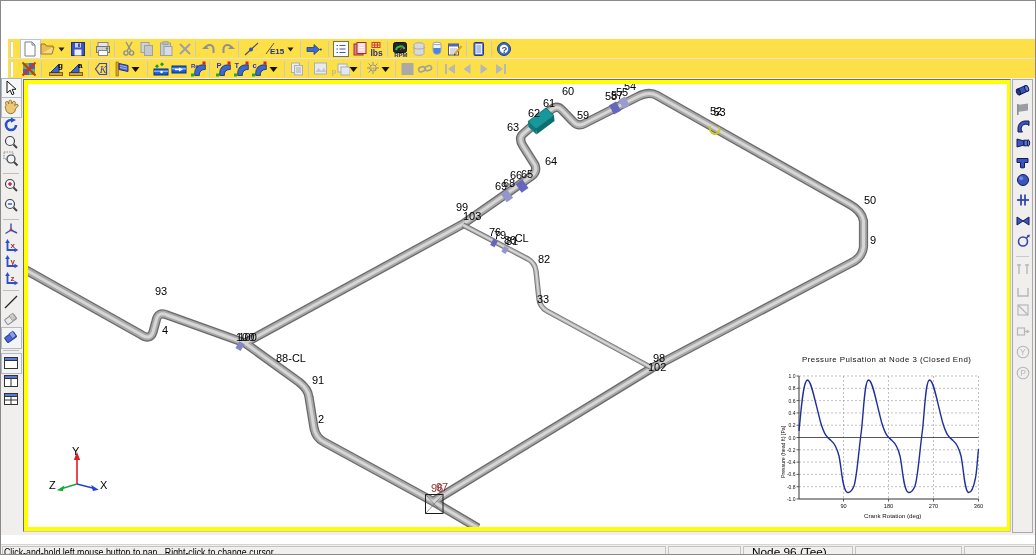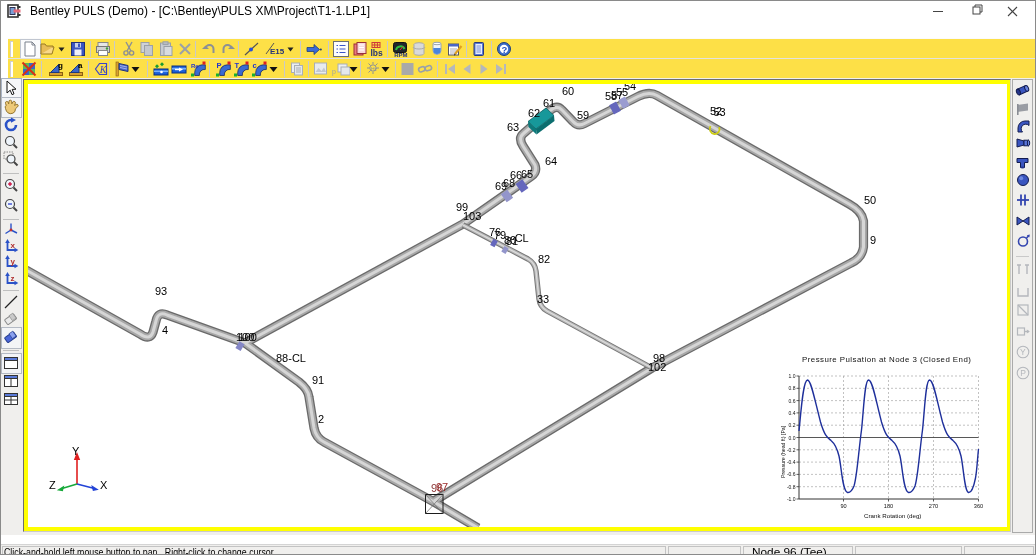--- a/index.html
+++ b/index.html
@@ -25,37 +25,20 @@
 .vsep{position:absolute;top:2px;width:1px;height:16px;background:#c9c9c9;}
 .grip{position:absolute;left:2px;top:2px;width:2px;height:15px;border-left:1px solid #cfcfcf;border-top:1px solid #cfcfcf;background:#fff;}
 .lbtn{position:absolute;left:3px;width:16px;height:16px;}
 .rbtn{position:absolute;left:1px;width:16px;height:16px;}
 svg{display:block;}
 #scene{position:absolute;left:0;top:0;pointer-events:none;}
 </style>
 </head>
 <body>
 <div id="win">
-  <div id="titlebar">
-    <svg style="position:absolute;left:7px;top:4px" width="14" height="14" viewBox="0 0 14 14">
-      <rect x="1" y="1" width="10" height="12" fill="#fff" stroke="#333" stroke-width="1.6"></rect>
-      <rect x="3" y="3.5" width="5" height="7" fill="#7aa0d8" stroke="#335"></rect>
-      <rect x="6.5" y="5.5" width="7" height="3" fill="#e86a7a"></rect>
-      <rect x="10.5" y="2" width="3" height="2" fill="#333"></rect>
-      <rect x="10.5" y="10" width="3" height="2" fill="#333"></rect>
-    </svg>
-    <span id="title" style="display:inline-block;transform:scaleX(0.96);transform-origin:0 0">Bentley PULS (Demo) - [C:\Bentley\PULS XM\Project\T1-1.LP1]</span>
-    <svg id="wbtns" width="120" height="22" viewBox="0 0 120 22">
-      <line x1="17" y1="11.5" x2="27" y2="11.5" stroke="#444" stroke-width="1"></line>
-      <rect x="57" y="7" width="7" height="7" fill="none" stroke="#444" stroke-width="1"></rect>
-      <path d="M59,7 v-2 h7 v7 h-2" fill="none" stroke="#444" stroke-width="1"></path>
-      <line x1="92" y1="7" x2="101" y2="16" stroke="#444" stroke-width="1.1"></line>
-      <line x1="101" y1="7" x2="92" y2="16" stroke="#444" stroke-width="1.1"></line>
-    </svg>
-  </div>
   <div id="tb1">
       <div class="grip"></div>
     <div style="position:absolute;left:12px;top:0;width:19px;height:19px;border:1px solid #c0c6d0;background:#fafbfc"></div>
       <svg class="tbtn" style="left:14px" viewBox="0 0 16 16">
         <path d="M3,1 h7 l3,3 v11 h-10 z" fill="#fff" stroke="#7b818c" stroke-width="1"></path>
         <path d="M10,1 v3 h3" fill="none" stroke="#7b818c"></path>
       </svg>
     <svg class="tbtn" style="left:32px" viewBox="0 0 16 16">
         <path d="M1,13 L3,6 h11 l-2,7 z" fill="#f8d88a" stroke="#9a7a20"></path>
         <path d="M1,13 V3 h4 l1.5,2 H13 v1" fill="#e8bc56" stroke="#9a7a20"></path>

